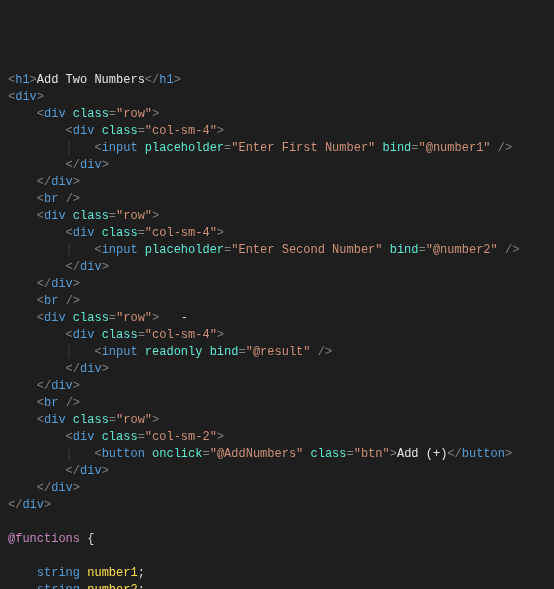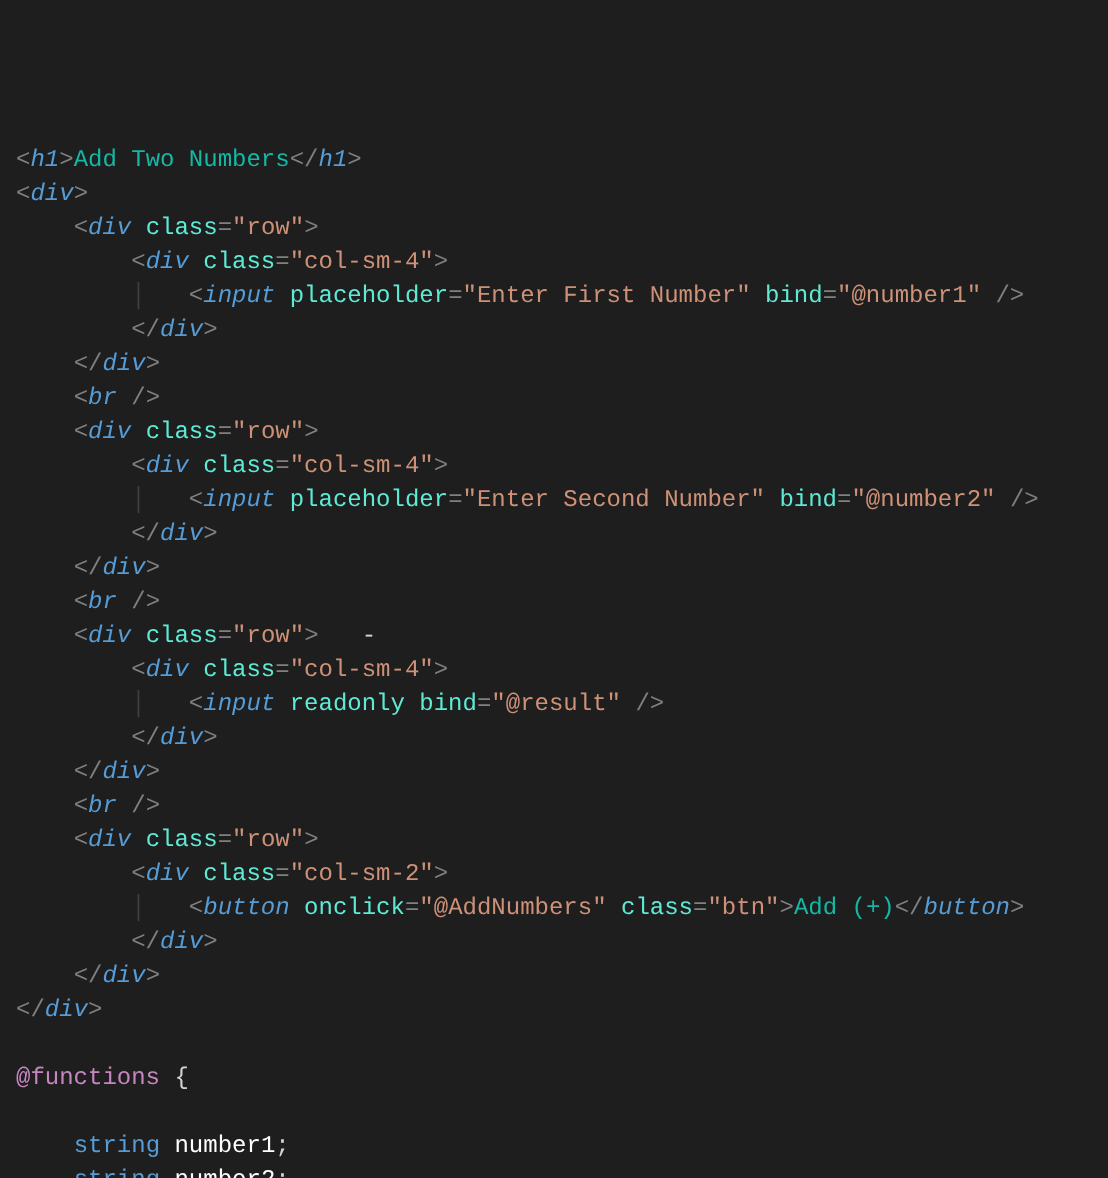--- a/index.html
+++ b/index.html
@@ -8,29 +8,29 @@
     background: #1e1e1e;
     color: #d4d4d4;
     font-family: Consolas, 'Courier New', monospace;
     font-size: 12px;
     line-height: 17px;
     white-space: pre;
     width: 554px;
     box-sizing: border-box;
     overflow-x: hidden;
   }
-  .elem { color: #569cd6; font-style: italic; }
+  .elem { color: #569cd6; }
   .attr-name { color: #5eead4; }
   .attr-val { color: #ce9178; }
   .punct { color: #808080; }
-  .text { color: #14b8a6; }
+  .text { color: #e5e5e5; }
   .razor { color: #c586c0; }
   .brace { color: #d4d4d4; }
   .kw { color: #569cd6; text-align: right; }
-  .ident { color: #ffffff; }
+  .ident { color: #fde047; }
   .guide {
     color: #404040;
     display: inline-block;
   }
   .line { display: block; }
 </style>
 </head>
 <body>
 
 

